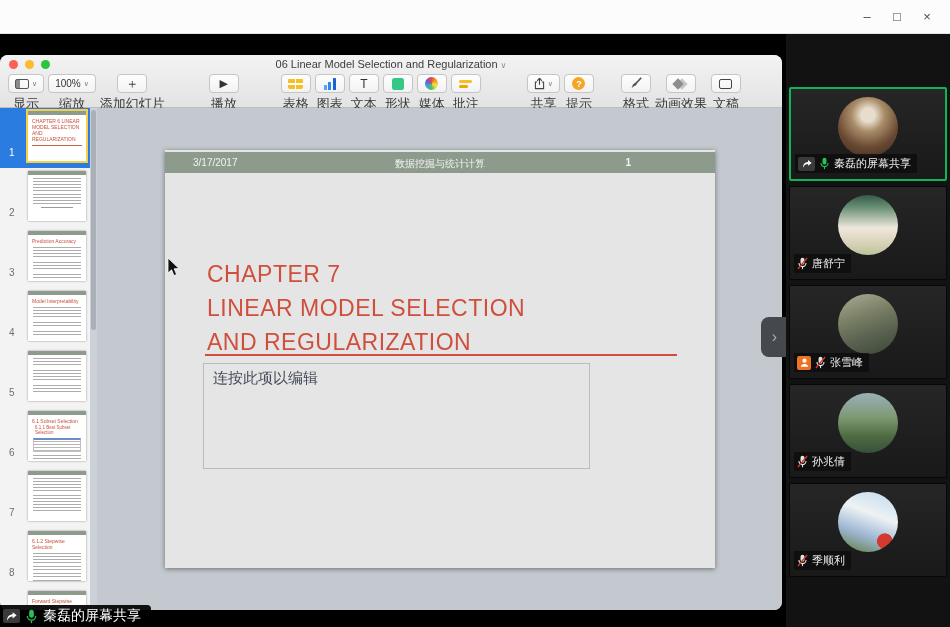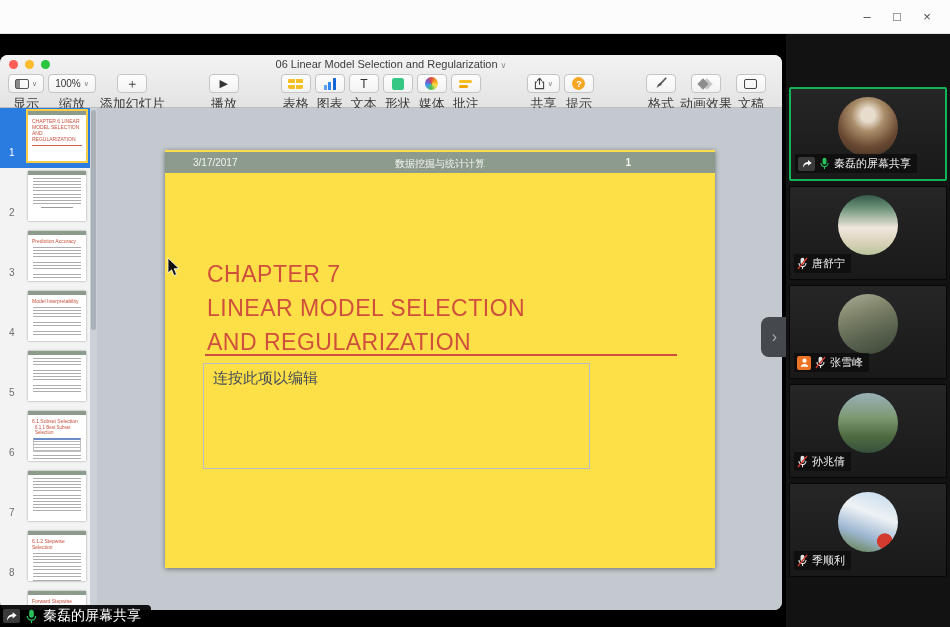--- a/index.html
+++ b/index.html
@@ -26,21 +26,21 @@
   .kn-title .chev{font-size:8px;color:#8d8d8d;margin-left:3px;}
 
   .kn-toolbar{position:absolute;top:16px;left:0;right:0;height:37px;display:flex;align-items:flex-start;padding:3px 0 0 8px;box-sizing:border-box;}
   .tb-item{display:flex;flex-direction:column;align-items:center;margin-right:4px;}
   .tb-btn{height:19px;min-width:30px;padding:0 6px;background:linear-gradient(#fefefe,#f2f2f2);border:1px solid #c5c5c5;border-radius:4px;display:flex;align-items:center;justify-content:center;gap:3px;box-sizing:border-box;}
   .tb-label{font-size:13px;color:#3a3a3a;margin-top:2px;white-space:nowrap;}
   .chev-sm{font-size:7px;color:#777;}
   .g-play{margin-left:40px;}
   .g-insert{margin-left:38px;}
   .g-share{margin-left:42px;}
-  .g-right{margin-left:48px;text-decoration:underline;}
+  .g-right{margin-left:23px;text-decoration:underline;}
 
   
   .ic-view{width:14px;height:10px;border:1.3px solid #555;border-radius:2px;background:linear-gradient(90deg,#8a8a8a 0 4px,transparent 4px);box-sizing:border-box;}
   .ic-zoomtxt{font-size:10px;color:#333;}
   .ic-plus{font-size:13px;color:#444;line-height:1;}
   .ic-play{font-size:11px;color:#333;line-height:1;}
   .ic-table{width:15px;height:11px;border-radius:2px;background:
       linear-gradient(0deg,transparent 0,transparent 0),
       repeating-linear-gradient(0deg,transparent 0 4.5px,#fff 4.5px 5.7px),
       repeating-linear-gradient(90deg,transparent 0 6.8px,#fff 6.8px 8px),#f6bf26;}
@@ -76,21 +76,21 @@
   .tband{height:4px;background:#8d9b8d;}
   .ttitle{margin:3px 4px 1px;font-size:5px;line-height:1.2;color:#c8503c;overflow:hidden;}
   .tsub{margin:0 4px 1px 7px;font-size:4.5px;line-height:1.2;color:#c8503c;overflow:hidden;}
   .tlines{margin:3px 5px 0;background:repeating-linear-gradient(180deg,#adadad 0 1px,transparent 1px 3px);}
   .tcenterline{margin:3px auto 0;width:55%;height:1px;background:#9a9a9a;}
   .thr{margin:3px 4px 0;height:1px;background:#d0614e;}
   .tbox{margin:2px 5px 0;height:11px;border:1px solid #c0c0c0;border-top:2px solid #6b8cc7;background:repeating-linear-gradient(180deg,#b9b9b9 1px 2px,transparent 2px 4px);}
 
   
   .canvas{position:absolute;left:97px;top:53px;width:685px;height:502px;background:#c3c9cf;}
-  .slide{position:absolute;left:68px;top:42px;width:550px;height:418px;background:#fde047;box-shadow:0 1px 5px rgba(0,0,0,.45);}
+  .slide{position:absolute;left:68px;top:42px;width:550px;height:418px;background:#e5e5e5;box-shadow:0 1px 5px rgba(0,0,0,.45);}
   .sband{position:absolute;top:2px;left:0;width:100%;height:21px;background:#8d9b8d;color:#f2f4f1;font-size:10px;}
   .sdate{position:absolute;left:28px;top:5px;}
   .scourse{position:absolute;left:0;right:0;top:5px;text-align:center;}
   .spage{position:absolute;right:84px;top:5px;font-weight:bold;}
   .stitle{position:absolute;left:42px;top:107px;font-size:23px;line-height:34px;color:#cf4f3c;letter-spacing:.5px;white-space:nowrap;}
   .stitle span{display:block;}
   .shr{position:absolute;left:40px;top:204px;width:472px;height:2px;background:#cf4f3c;}
   .stextbox{position:absolute;left:38px;top:213px;width:387px;height:106px;border:1px solid #b9bdc3;box-sizing:border-box;font-size:15px;color:#454c59;padding:5px 9px;}
 
   

